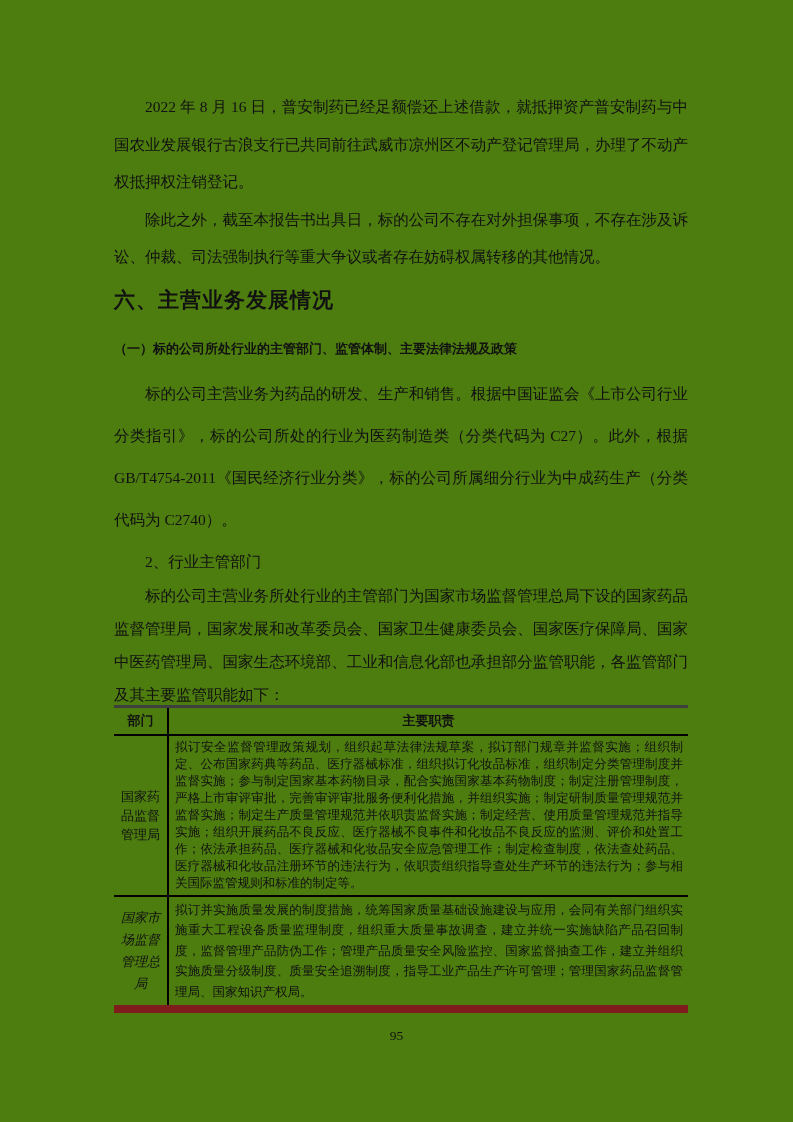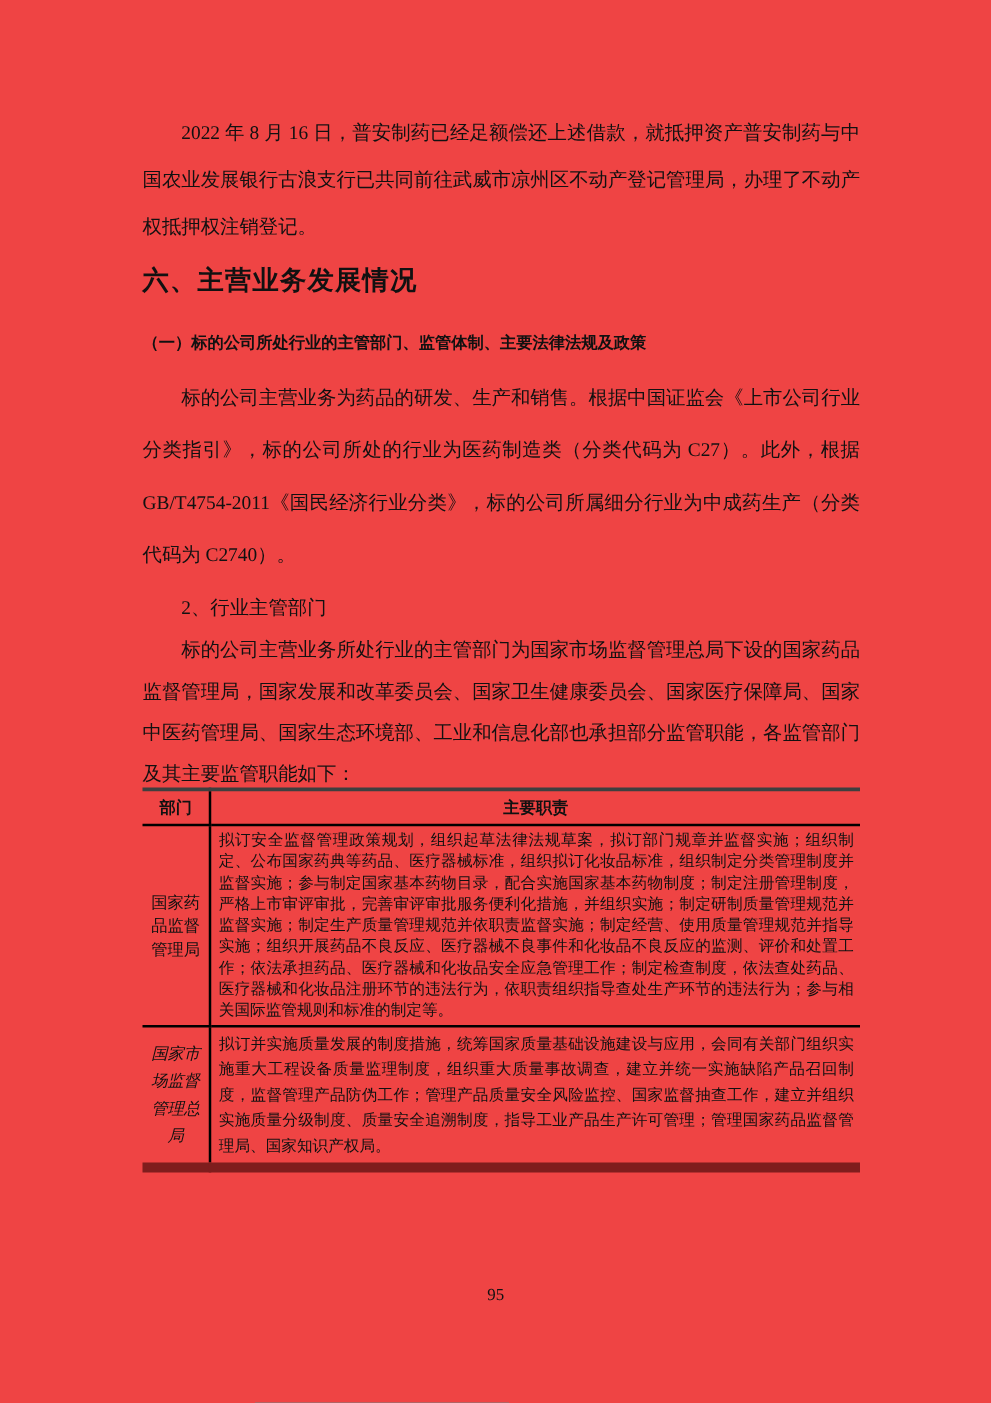--- a/index.html
+++ b/index.html
@@ -1,19 +1,19 @@
 <!DOCTYPE html>
 <html><head>
 <meta charset="utf-8">
 <style>
   html,body{margin:0;padding:0;background:#808080;}
   .page{
     position:relative;
     width:793px;height:1122px;
-    background:#ef4444;
+    background:#4d7c0f;
     margin:0 auto;
     overflow:hidden;
     font-family:"Liberation Serif","DejaVu Serif",serif;
     color:#111111;
   }
   .content{
     position:absolute;
     left:114px;top:0;
     width:574px;
   }
@@ -96,20 +96,21 @@
   }
 </style>
 </head>
 <body>
 
 <div class="page">
   <div class="content">
 
     <p class="body-para first-para">2022 年 8 月 16 日，普安制药已经足额偿还上述借款，就抵押资产普安制药与中国农业发展银行古浪支行已共同前往武威市凉州区不动产登记管理局，办理了不动产权抵押权注销登记。</p>
 
+    <p class="body-para">除此之外，截至本报告书出具日，标的公司不存在对外担保事项，不存在涉及诉讼、仲裁、司法强制执行等重大争议或者存在妨碍权属转移的其他情况。</p>
 
     <h1 class="sec">六、主营业务发展情况</h1>
 
     <h2 class="subsec">（一）标的公司所处行业的主管部门、监管体制、主要法律法规及政策</h2>
 
 
     <p class="body-para tight">标的公司主营业务为药品的研发、生产和销售。根据中国证监会《上市公司行业分类指引》，标的公司所处的行业为医药制造类（分类代码为 C27）。此外，根据 GB/T4754-2011《国民经济行业分类》，标的公司所属细分行业为中成药生产（分类代码为 C2740）。</p>
 
     <p class="sub-item">2、行业主管部门</p>
 

